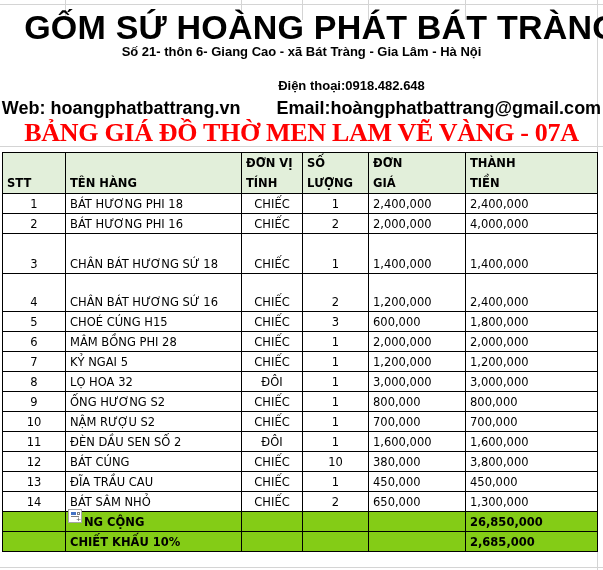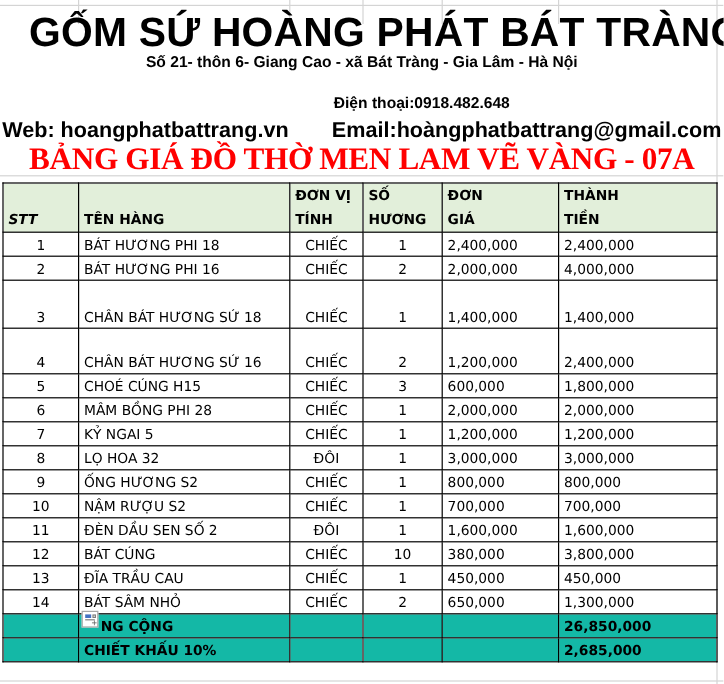--- a/index.html
+++ b/index.html
@@ -14,21 +14,21 @@
   .t4 span { display:inline-block; }
   .t5 { top:118px; font-size:26px; color:#ff0000; font-family:"Liberation Serif", serif; font-weight:bold; white-space:nowrap; letter-spacing:-0.3px; }
   table.price { position:absolute; left:2px; top:152px; border-collapse:collapse; table-layout:fixed; font-family:"DejaVu Sans", sans-serif; font-size:11.5px; color:#000; }
   table.price td, table.price th { border:1px solid #000; padding:0 4px; box-sizing:border-box; overflow:hidden; white-space:nowrap; }
   table.price th { background:#e2efda; font-weight:bold; text-align:left; vertical-align:bottom; line-height:20px; font-size:11.5px; }
   table.price td { height:20px; vertical-align:bottom; line-height:18px; }
   td.c { text-align:center; }
   td.r { }
   tr.tall td { height:40px; }
   tr.tall2 td { height:38px; }
-  tr.sum td { background:#14b8a6; font-weight:bold; }
+  tr.sum td { background:#84cc16; font-weight:bold; }
   .qa-icon { position:absolute; left:68px; top:509px; width:14px; height:14px; background:#fff; border:1px solid #a6a6a6; box-sizing:border-box; }
   .qa-icon .b1 { position:absolute; left:2px; top:2px; width:5px; height:3px; background:#4472c4; }
   .qa-icon .b2 { position:absolute; left:2px; top:6px; width:8px; height:1px; background:#7f7f7f; }
   .qa-icon .b3 { position:absolute; left:8px; top:2px; width:3px; height:3px; border:1px solid #7f7f7f; box-sizing:border-box; }
   .qa-icon .plus { position:absolute; right:0px; bottom:-2px; font-size:8px; color:#595959; line-height:8px; }
 </style>
 </head>
 <body>
 
 <div>
@@ -57,24 +57,24 @@
   <colgroup>
     <col style="width:63px">
     <col style="width:176px">
     <col style="width:61px">
     <col style="width:66px">
     <col style="width:97px">
     <col style="width:132px">
   </colgroup>
   <thead>
     <tr>
-      <th style="height:40px;font-style:italic;"><span>STT</span></th>
+      <th style="height:40px;"><span>STT</span></th>
       <th><span>TÊN HÀNG</span></th>
       <th><span>ĐƠN VỊ</span><br><span>TÍNH</span></th>
-      <th><span>SỐ</span><br><span>HƯƠNG</span></th>
+      <th><span>SỐ</span><br><span>LƯỢNG</span></th>
       <th><span>ĐƠN</span><br><span>GIÁ</span></th>
       <th><span>THÀNH</span><br><span>TIỀN</span></th>
     </tr>
   </thead>
   <tbody>
     <tr>
       <td class="c">1</td>
       <td>BÁT HƯƠNG PHI 18</td>
       <td class="c">CHIẾC</td>
       <td class="c">1</td>

